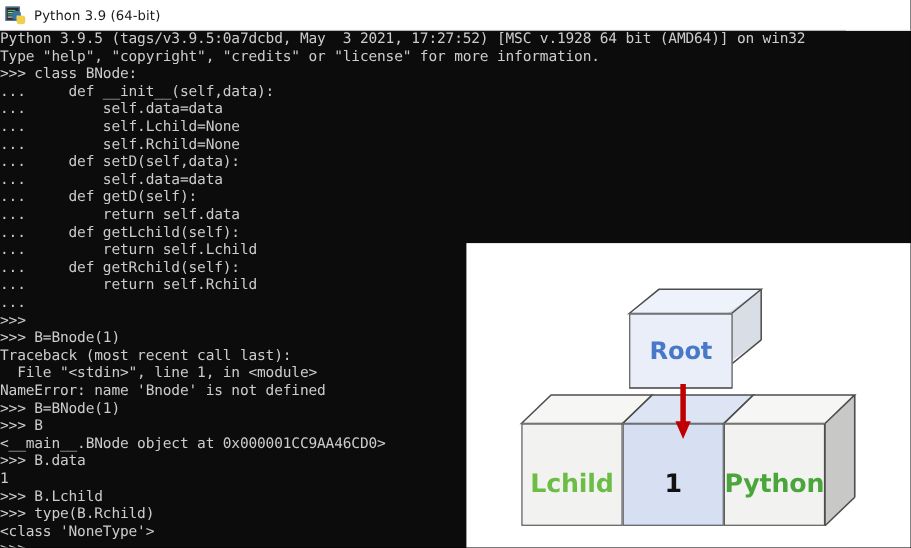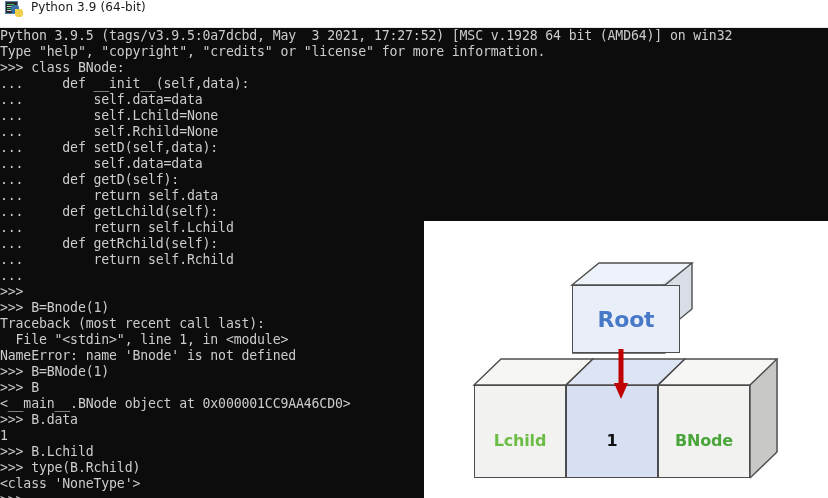--- a/index.html
+++ b/index.html
@@ -17,21 +17,21 @@
   }
 
   
   #titlebar {
     position: absolute;
     left: 0; top: 0;
     width: 828px;
     height: 28px;
     background: #ffffff;
     display: flex;
-    align-items: flex-start;
+    align-items: center;
     box-sizing: border-box;
     padding-left: 5px;
     border-bottom: 1px solid #e8e8e8;
   }
   #app-icon {
     position: relative;
     width: 18px;
     height: 18px;
     flex: 0 0 auto;
     margin-right: 8px;
@@ -126,21 +126,21 @@
   }
   .face-label {
     font-family: "DejaVu Sans", sans-serif;
     font-weight: bold;
     letter-spacing: -0.2px;
   }
 
   
   #cube-root { left: 148px; top: 42px; width: 120px; height: 90px; }
   #cube-root .face-front {
-    left: 0; top: 22px; width: 108px; height: 68px;
+    left: 0; top: 22px; width: 94px; height: 68px;
     background: #eaeef8;
   }
   #cube-root .face-top {
     left: 0; top: 0; width: 120px; height: 24px;
     background: #eef2fa;
     clip-path: polygon(0 100%, 27px 0, 120px 0, 93px 100%);
     border: 0;
   }
   #cube-root .face-side {
     left: 89px; top: 0; width: 31px; height: 90px;
@@ -155,21 +155,21 @@
   
   #row-bottom { position: absolute; left: 50px; top: 138px; }
   .rowcube { position: absolute; top: 0; }
   .rowcube .face-front {
     left: 0; top: 26px; width: 92px; height: 93px;
   }
   .rowcube .face-top {
     left: 0; top: 0; width: 120px; height: 28px;
     clip-path: polygon(0 100%, 27px 0, 119px 0, 92px 100%);
   }
-  .rowcube .face-label { font-size: 16px; margin-top: 17px; }
+  .rowcube .face-label { font-size: 23px; margin-top: 17px; }
 
   #cube-lchild { left: 0; }
   #cube-lchild .face-front { background: #f2f2f0; }
   #cube-lchild .face-top   { background: #f6f6f4; }
   #cube-lchild .face-label { color: #6bbd45; }
 
   #cube-data { left: 92px; }
   #cube-data .face-front { background: #d7e0f2; }
   #cube-data .face-top   { background: #dde5f4; }
   #cube-data .face-label { color: #111111; font-weight: bold; }
@@ -294,21 +294,21 @@
       <div class="cube rowcube" id="cube-rchild">
         <div class="face-top"></div>
         <div class="face-side"></div>
         <svg class="edges" width="122" height="122" viewBox="0 0 122 122">
           <polygon points="0,26 27,0 119,0 92,26" fill="none" stroke="#4d4d4d" stroke-width="1.4"></polygon>
           <line x1="119" y1="0" x2="119" y2="93" stroke="#4d4d4d" stroke-width="1.4"></line>
           <line x1="119" y1="93" x2="92" y2="119" stroke="#4d4d4d" stroke-width="1.4"></line>
           <line x1="92" y1="26" x2="92" y2="119" stroke="#4d4d4d" stroke-width="1.4"></line>
         </svg>
         <div class="face-front">
-          <span class="face-label">BNode</span>
+          <span class="face-label">Python</span>
         </div>
       </div>
 
     </div>
 
     <svg id="arrow" viewBox="0 0 16 52">
       <line x1="8" y1="0" x2="8" y2="38" stroke="#c00000" stroke-width="5"></line>
       <polygon points="1,34 15,34 8,50" fill="#c00000"></polygon>
     </svg>
 

